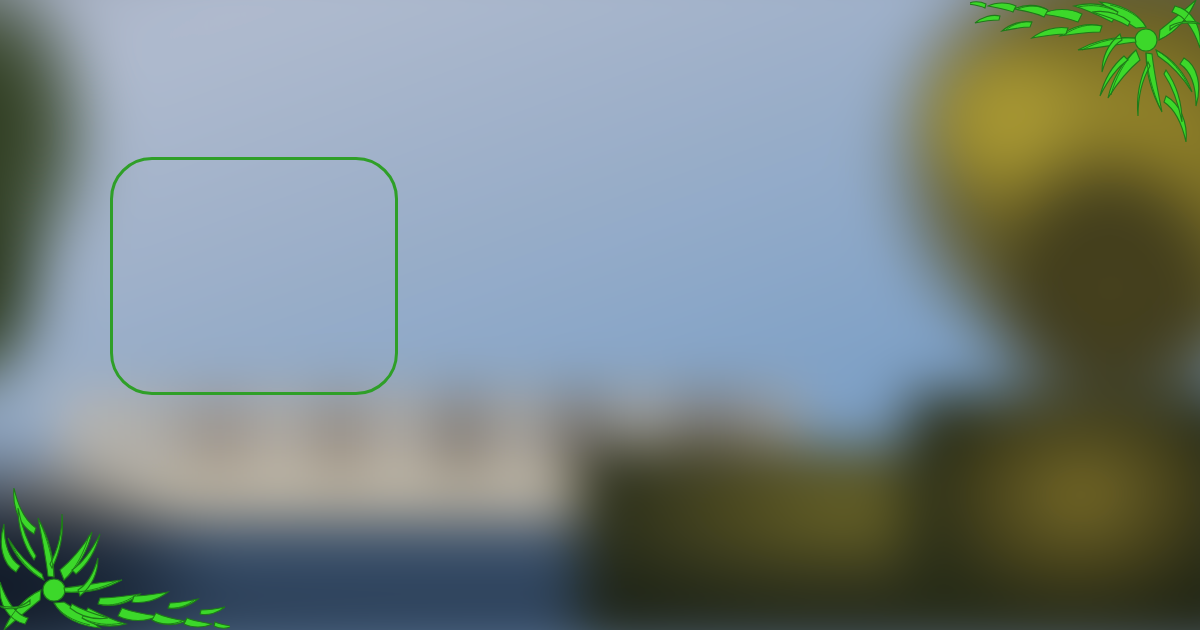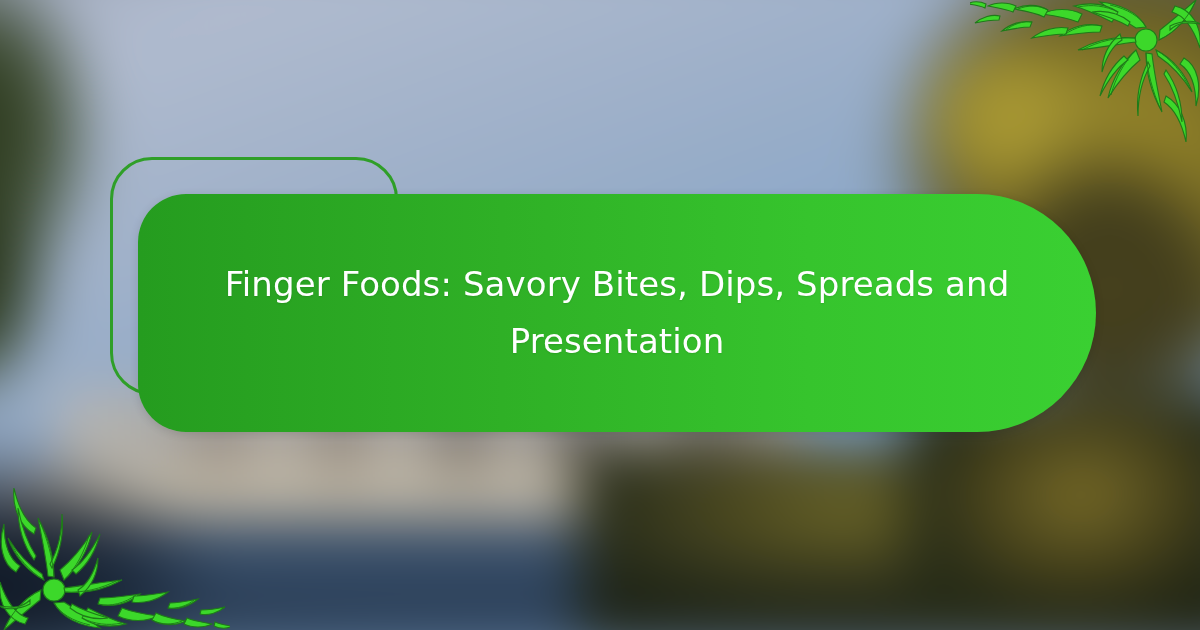--- a/index.html
+++ b/index.html
@@ -199,23 +199,20 @@
     <div class="plinth"></div>
     <div class="ground"></div>
     <div class="hedge"></div>
     <div class="hedge2"></div>
     <div class="bottom-left-dark"></div>
     <div class="vignette"></div>
   </div>
 
   <div id="card-outline"></div>
 
-  <div id="card-filled">
-    <h1 id="card-title">Finger Foods: Savory Bites, Dips, Spreads and Presentation</h1>
-  </div>
 
   <div class="ornament" id="ornament-top-right">
     <svg viewBox="0 0 230 150" xmlns="http://www.w3.org/2000/svg">
       <g fill="#3cd82a" stroke="#1f7a19" stroke-width="1.1">
 
         <circle cx="176" cy="40" r="11"></circle>
 
         <path d="M176 27 C168 12 150 4 130 2 C146 14 156 22 166 28 Z"></path>
         <path d="M189 40 C206 32 220 16 226 0 C212 12 200 22 190 30 Z"></path>
         <path d="M186 50 C202 58 216 74 222 92 C212 76 200 64 188 56 Z"></path>

